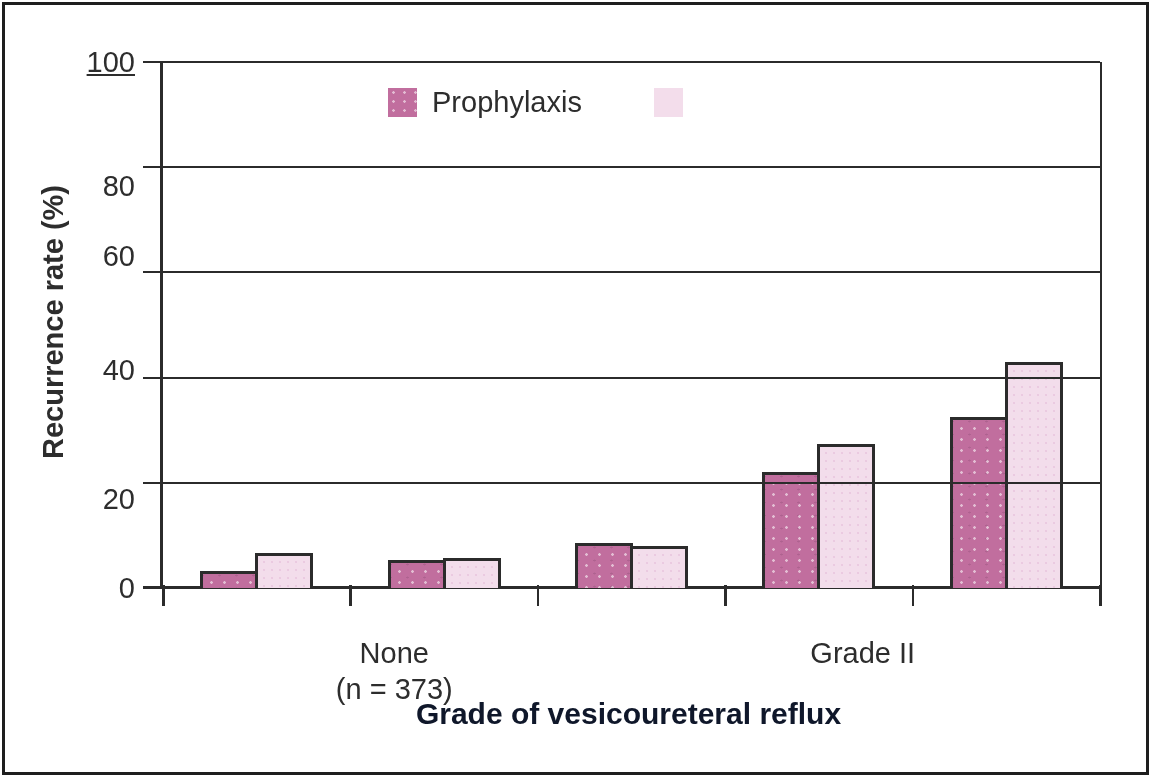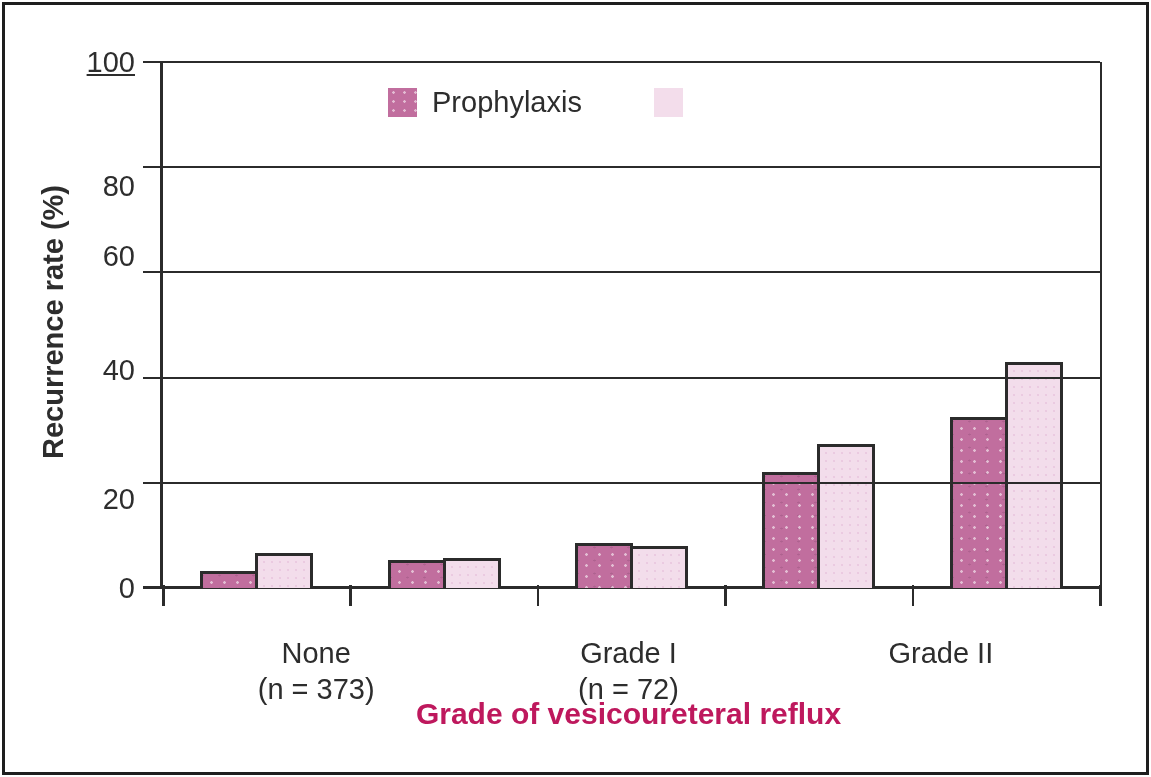--- a/index.html
+++ b/index.html
@@ -160,21 +160,21 @@
     line-height: 36px;
   }
   .x-title {
     position: absolute;
     left: 160px;
     top: 697px;
     width: 937px;
     text-align: center;
     font-size: 30px;
     font-weight: bold;
-    color: #be185d;
+    color: #0f172a;
   }
 </style>
 </head>
 <body>
 
 <div class="figure">
   <div class="frame"></div>
 
   <div class="y-title">Recurrence rate (%)</div>
 
@@ -236,22 +236,18 @@
         <div class="legend-swatch s1" style="background-color: rgb(243, 221, 235);"></div>
       </div>
     </div>
 
   <div class="x-labels">
       <div class="cat">
         <div class="cat-name">None</div>
         <div class="cat-n">(n = 373)</div>
       </div>
       <div class="cat">
-        <div class="cat-name">Grade I</div>
-        <div class="cat-n">(n = 72)</div>
-      </div>
-      <div class="cat">
         <div class="cat-name">Grade II</div>
       </div>
     </div>
 
   <div class="x-title">Grade of vesicoureteral reflux</div>
 </div>
 
 </body></html>

